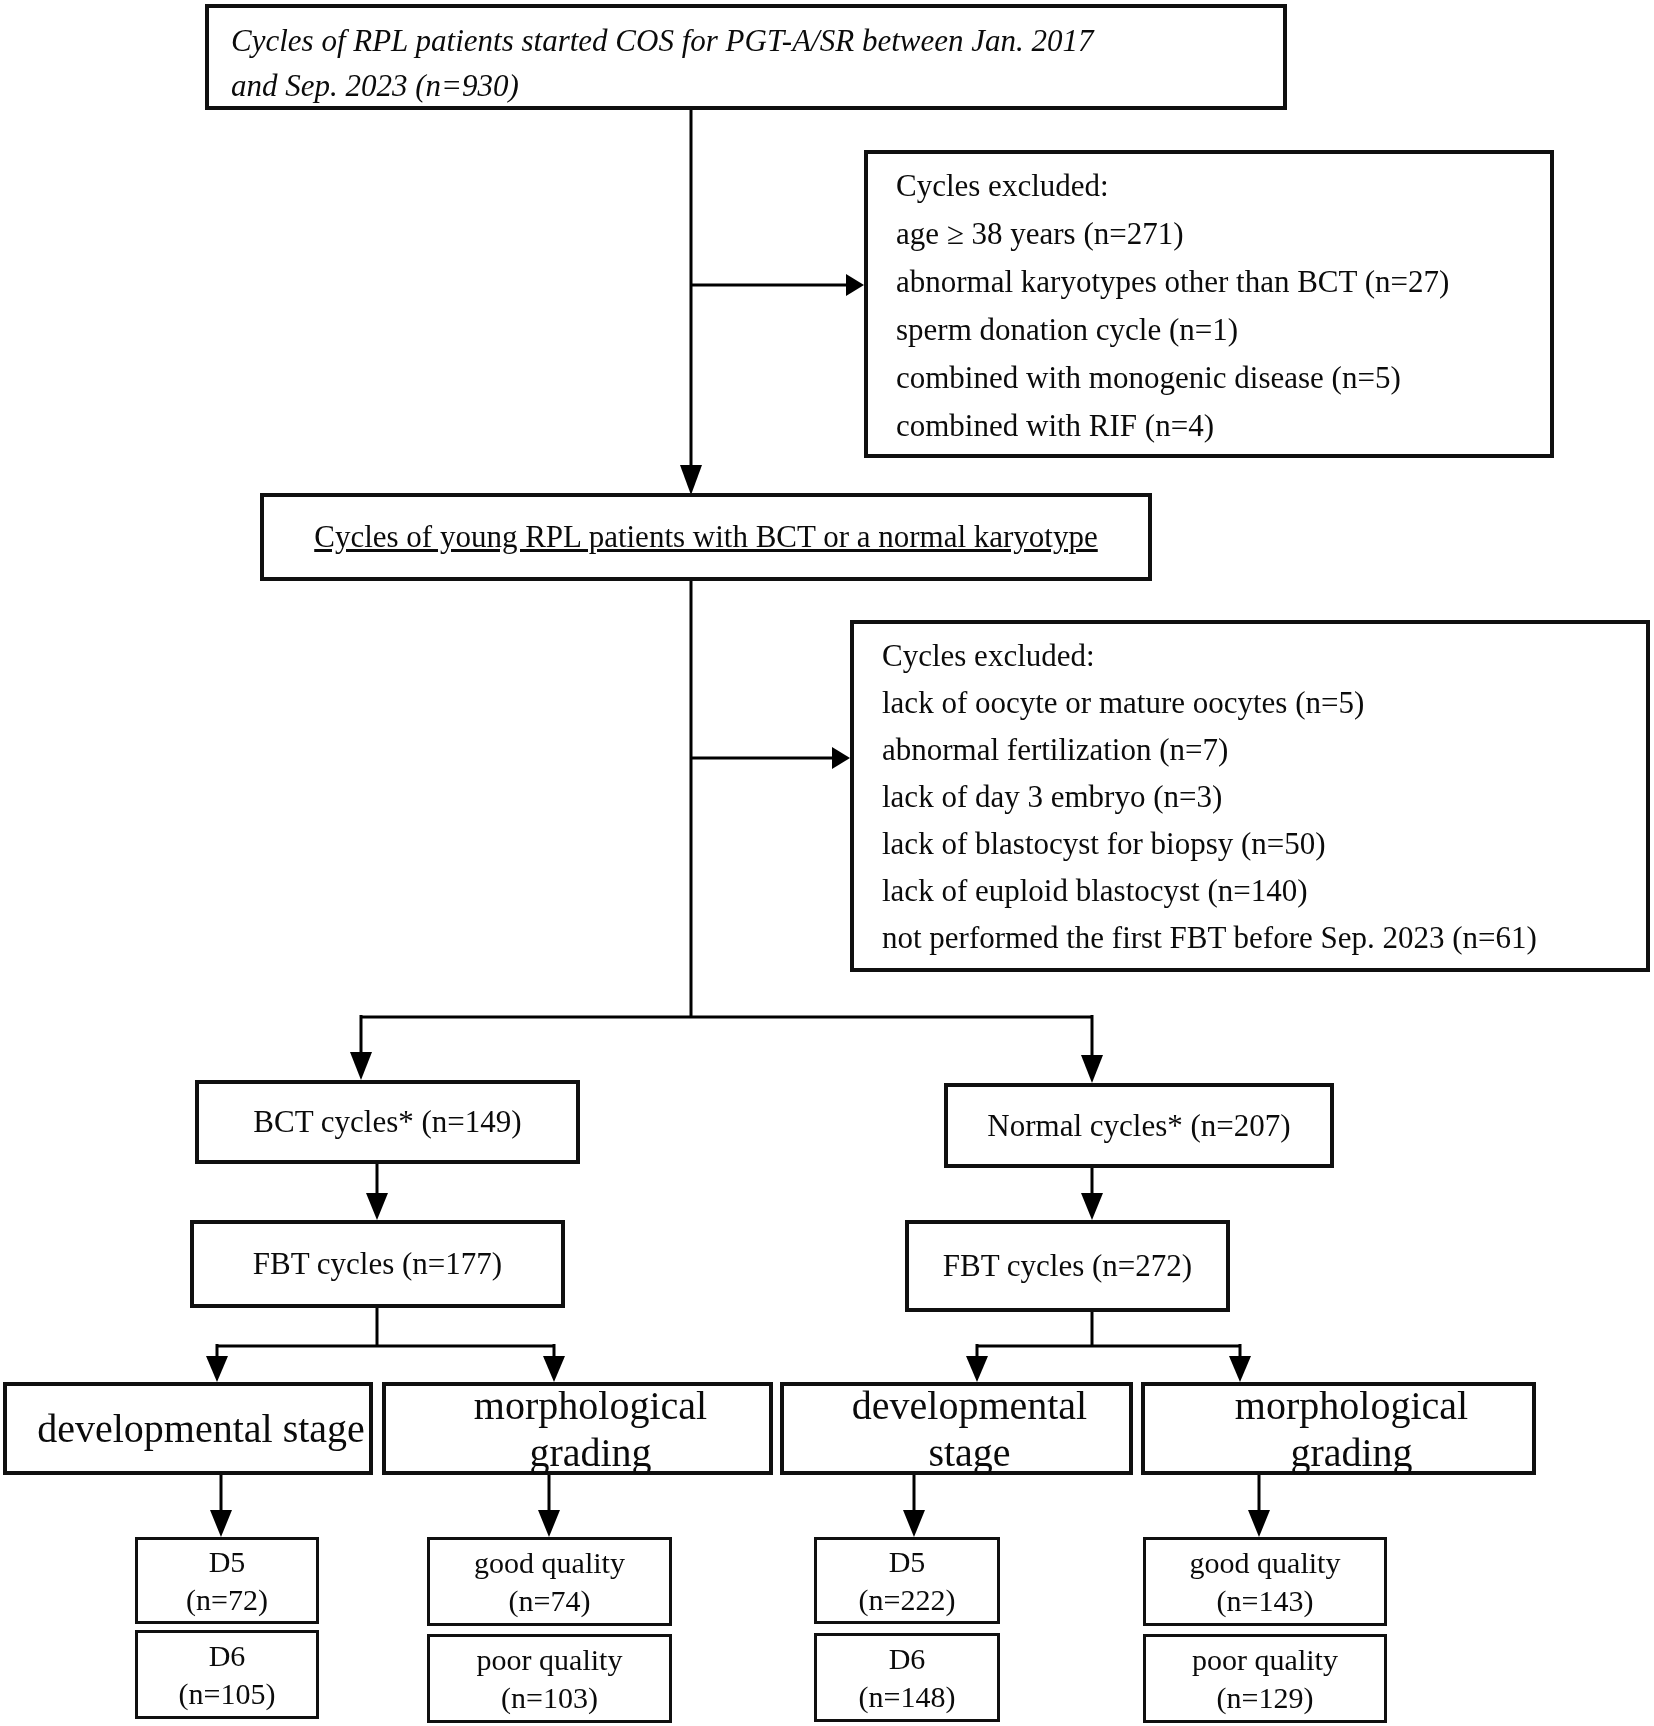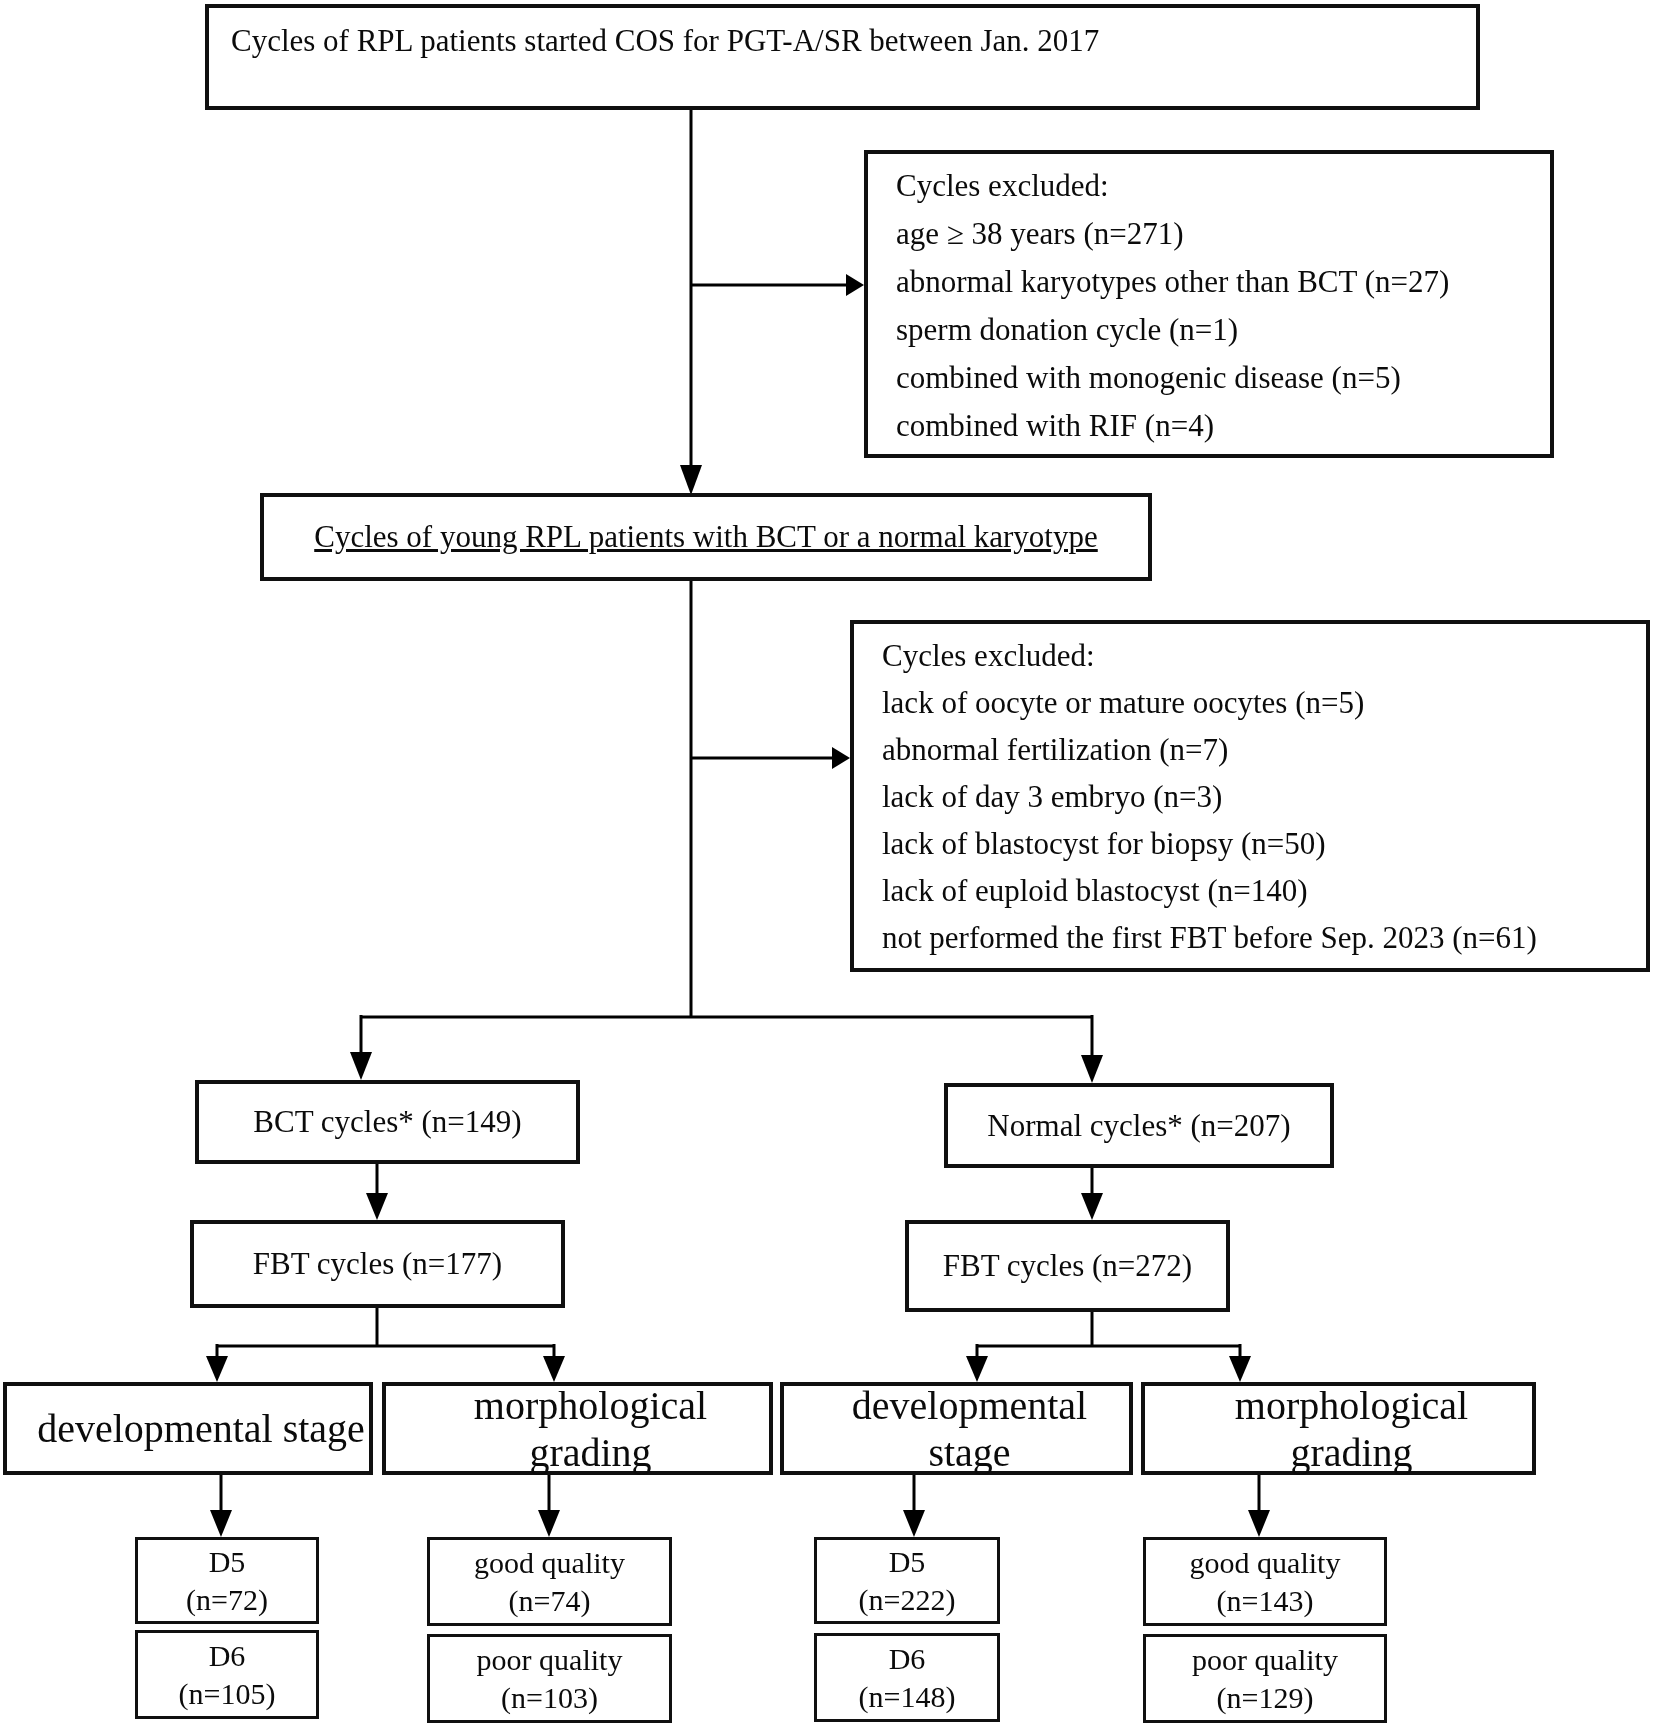--- a/index.html
+++ b/index.html
@@ -62,22 +62,23 @@
       <polygon points="543,1356 565,1356 554,1382"></polygon>
       <polygon points="966,1356 988,1356 977,1382"></polygon>
       <polygon points="1229,1356 1251,1356 1240,1382"></polygon>
       <polygon points="210,1510 232,1510 221,1537"></polygon>
       <polygon points="538,1510 560,1510 549,1537"></polygon>
       <polygon points="903,1510 925,1510 914,1537"></polygon>
       <polygon points="1248,1510 1270,1510 1259,1537"></polygon>
     </g>
   </svg>
 
-  <div class="box top-text" style="left:205px;top:4px;width:1275px;height:106px;">
+  <div class="box top-text" style="left:205px;top:4px;width:1082px;height:106px;font-style:italic;">
     <span>Cycles of RPL patients started COS for PGT-A/SR between Jan. 2017</span>
+    <span>and Sep. 2023 (n=930)</span>
   </div>
 
   <div class="box list" style="left:864px;top:150px;width:690px;height:308px;">
     <div>Cycles excluded:</div>
     <div>age ≥ 38 years (n=271)</div>
     <div>abnormal karyotypes other than BCT (n=27)</div>
     <div>sperm donation cycle (n=1)</div>
     <div>combined with monogenic disease (n=5)</div>
     <div>combined with RIF (n=4)</div>
   </div>

